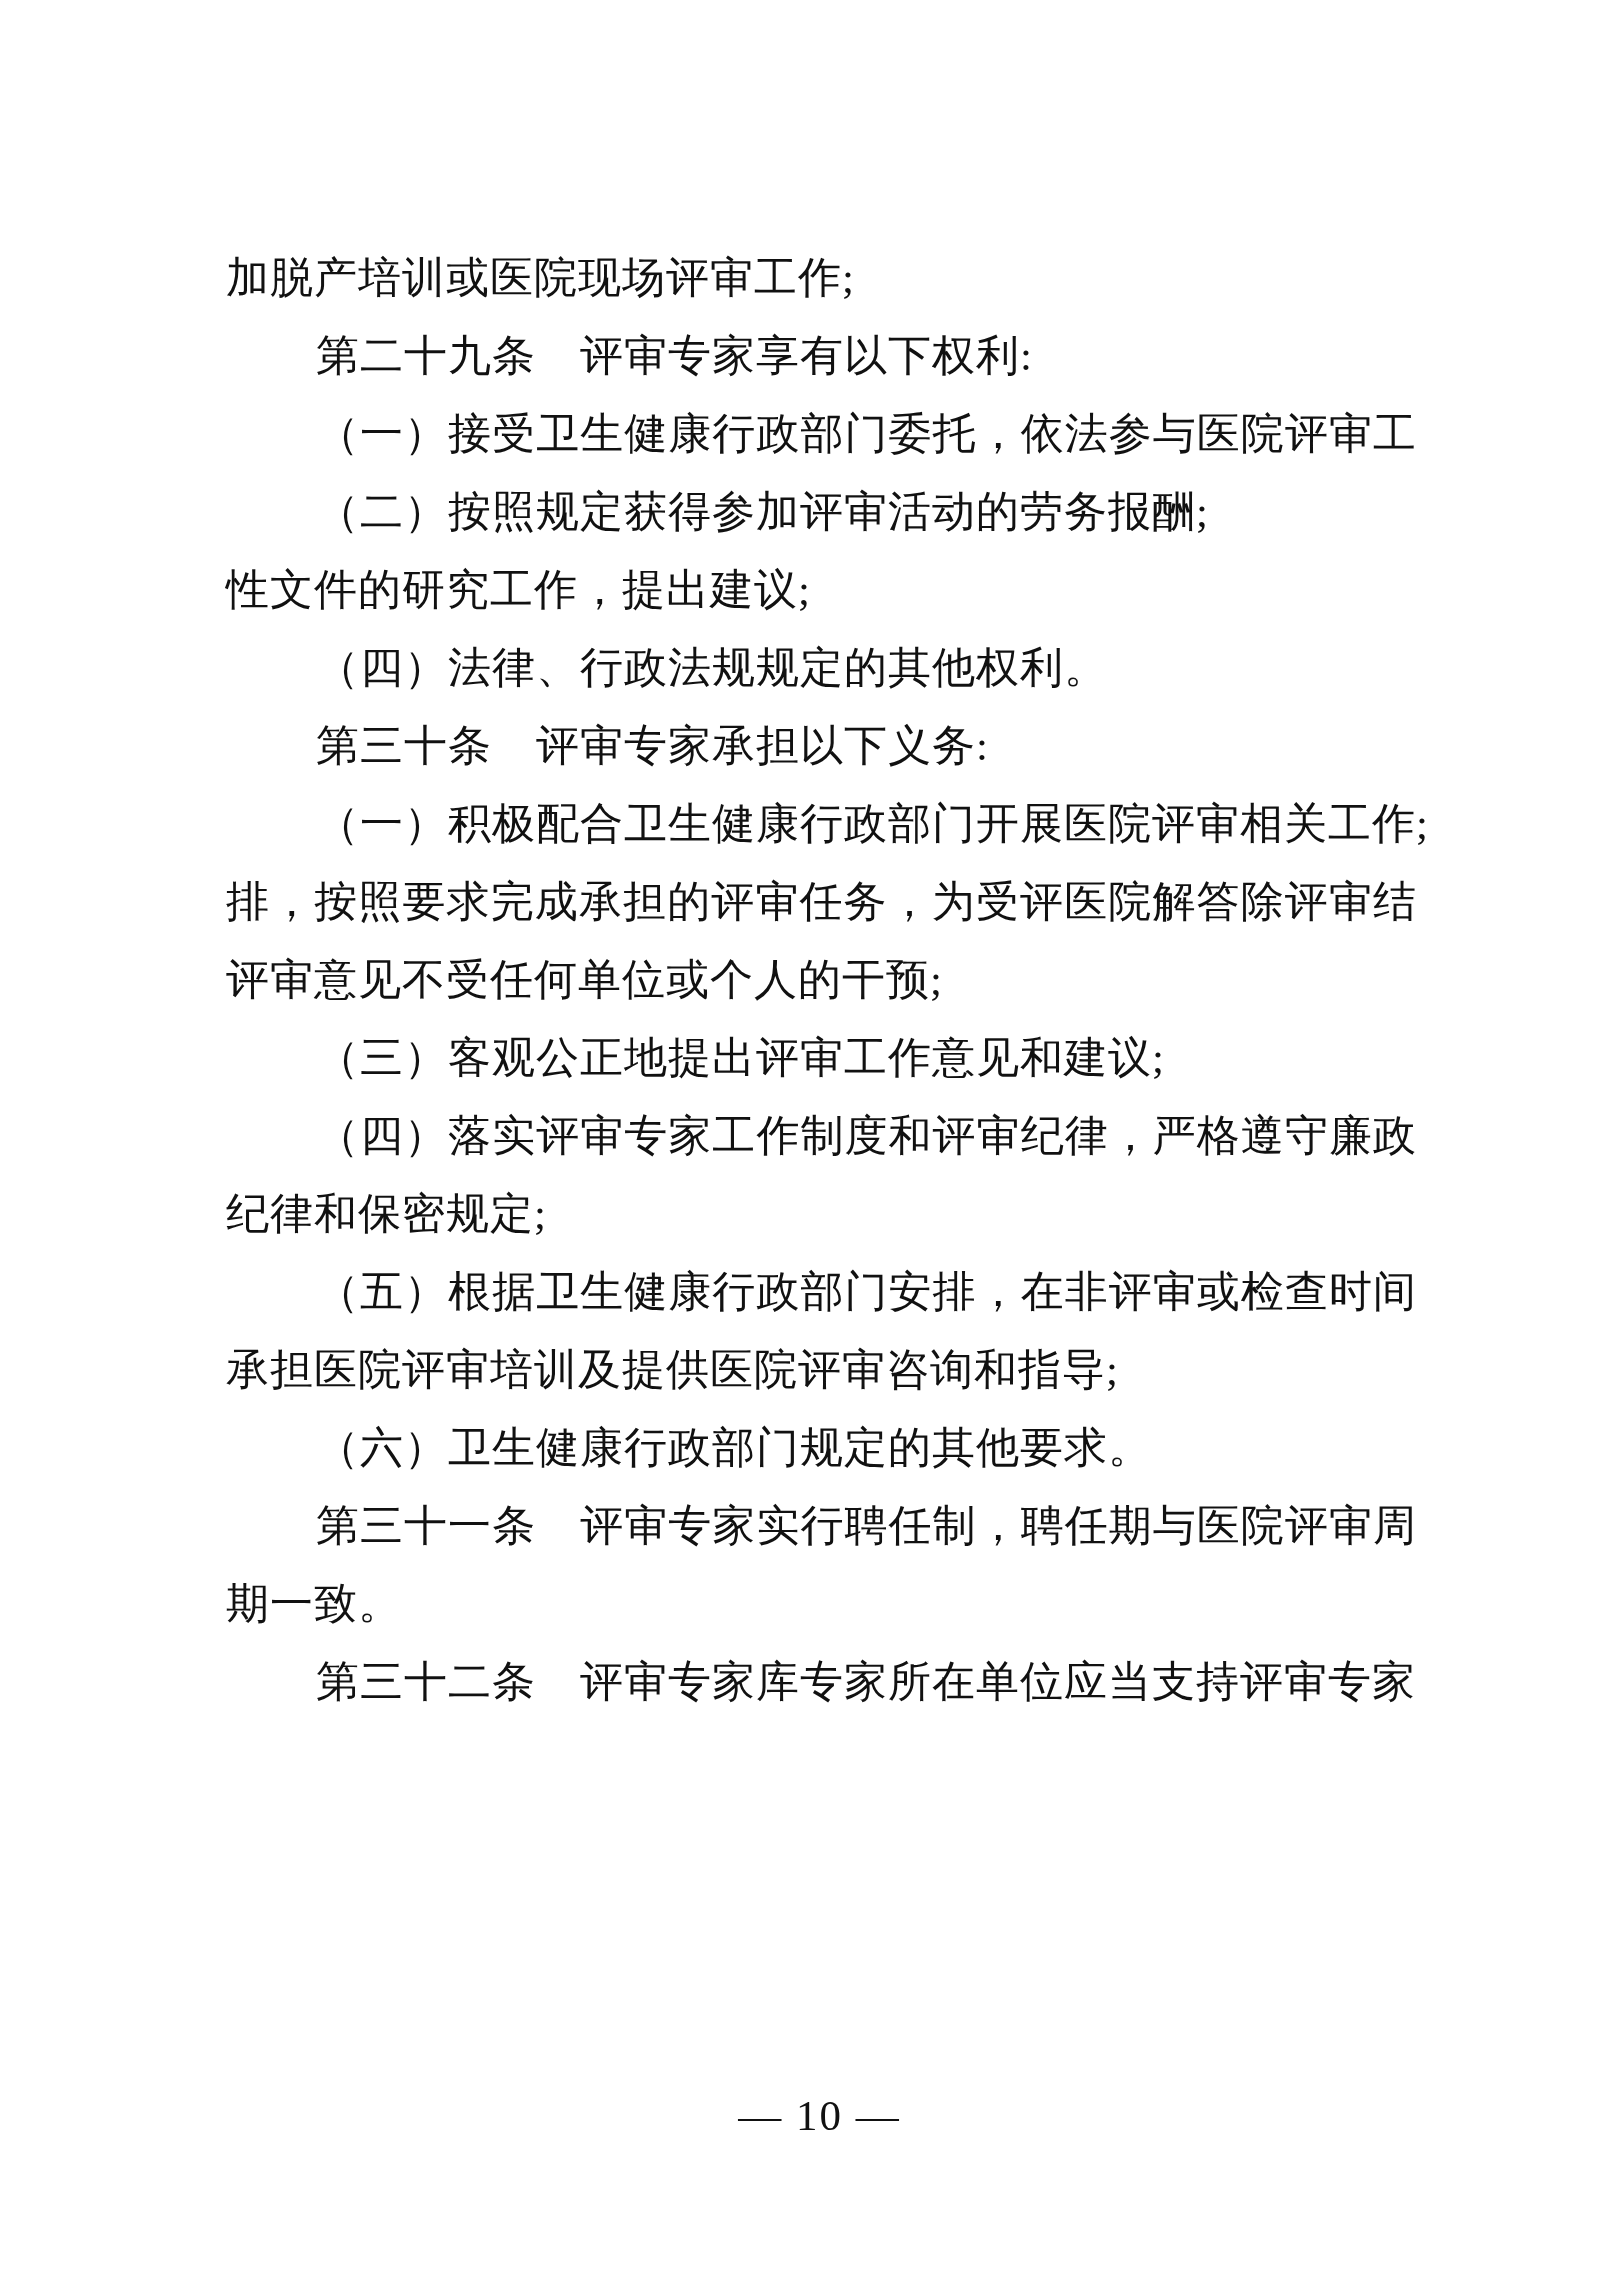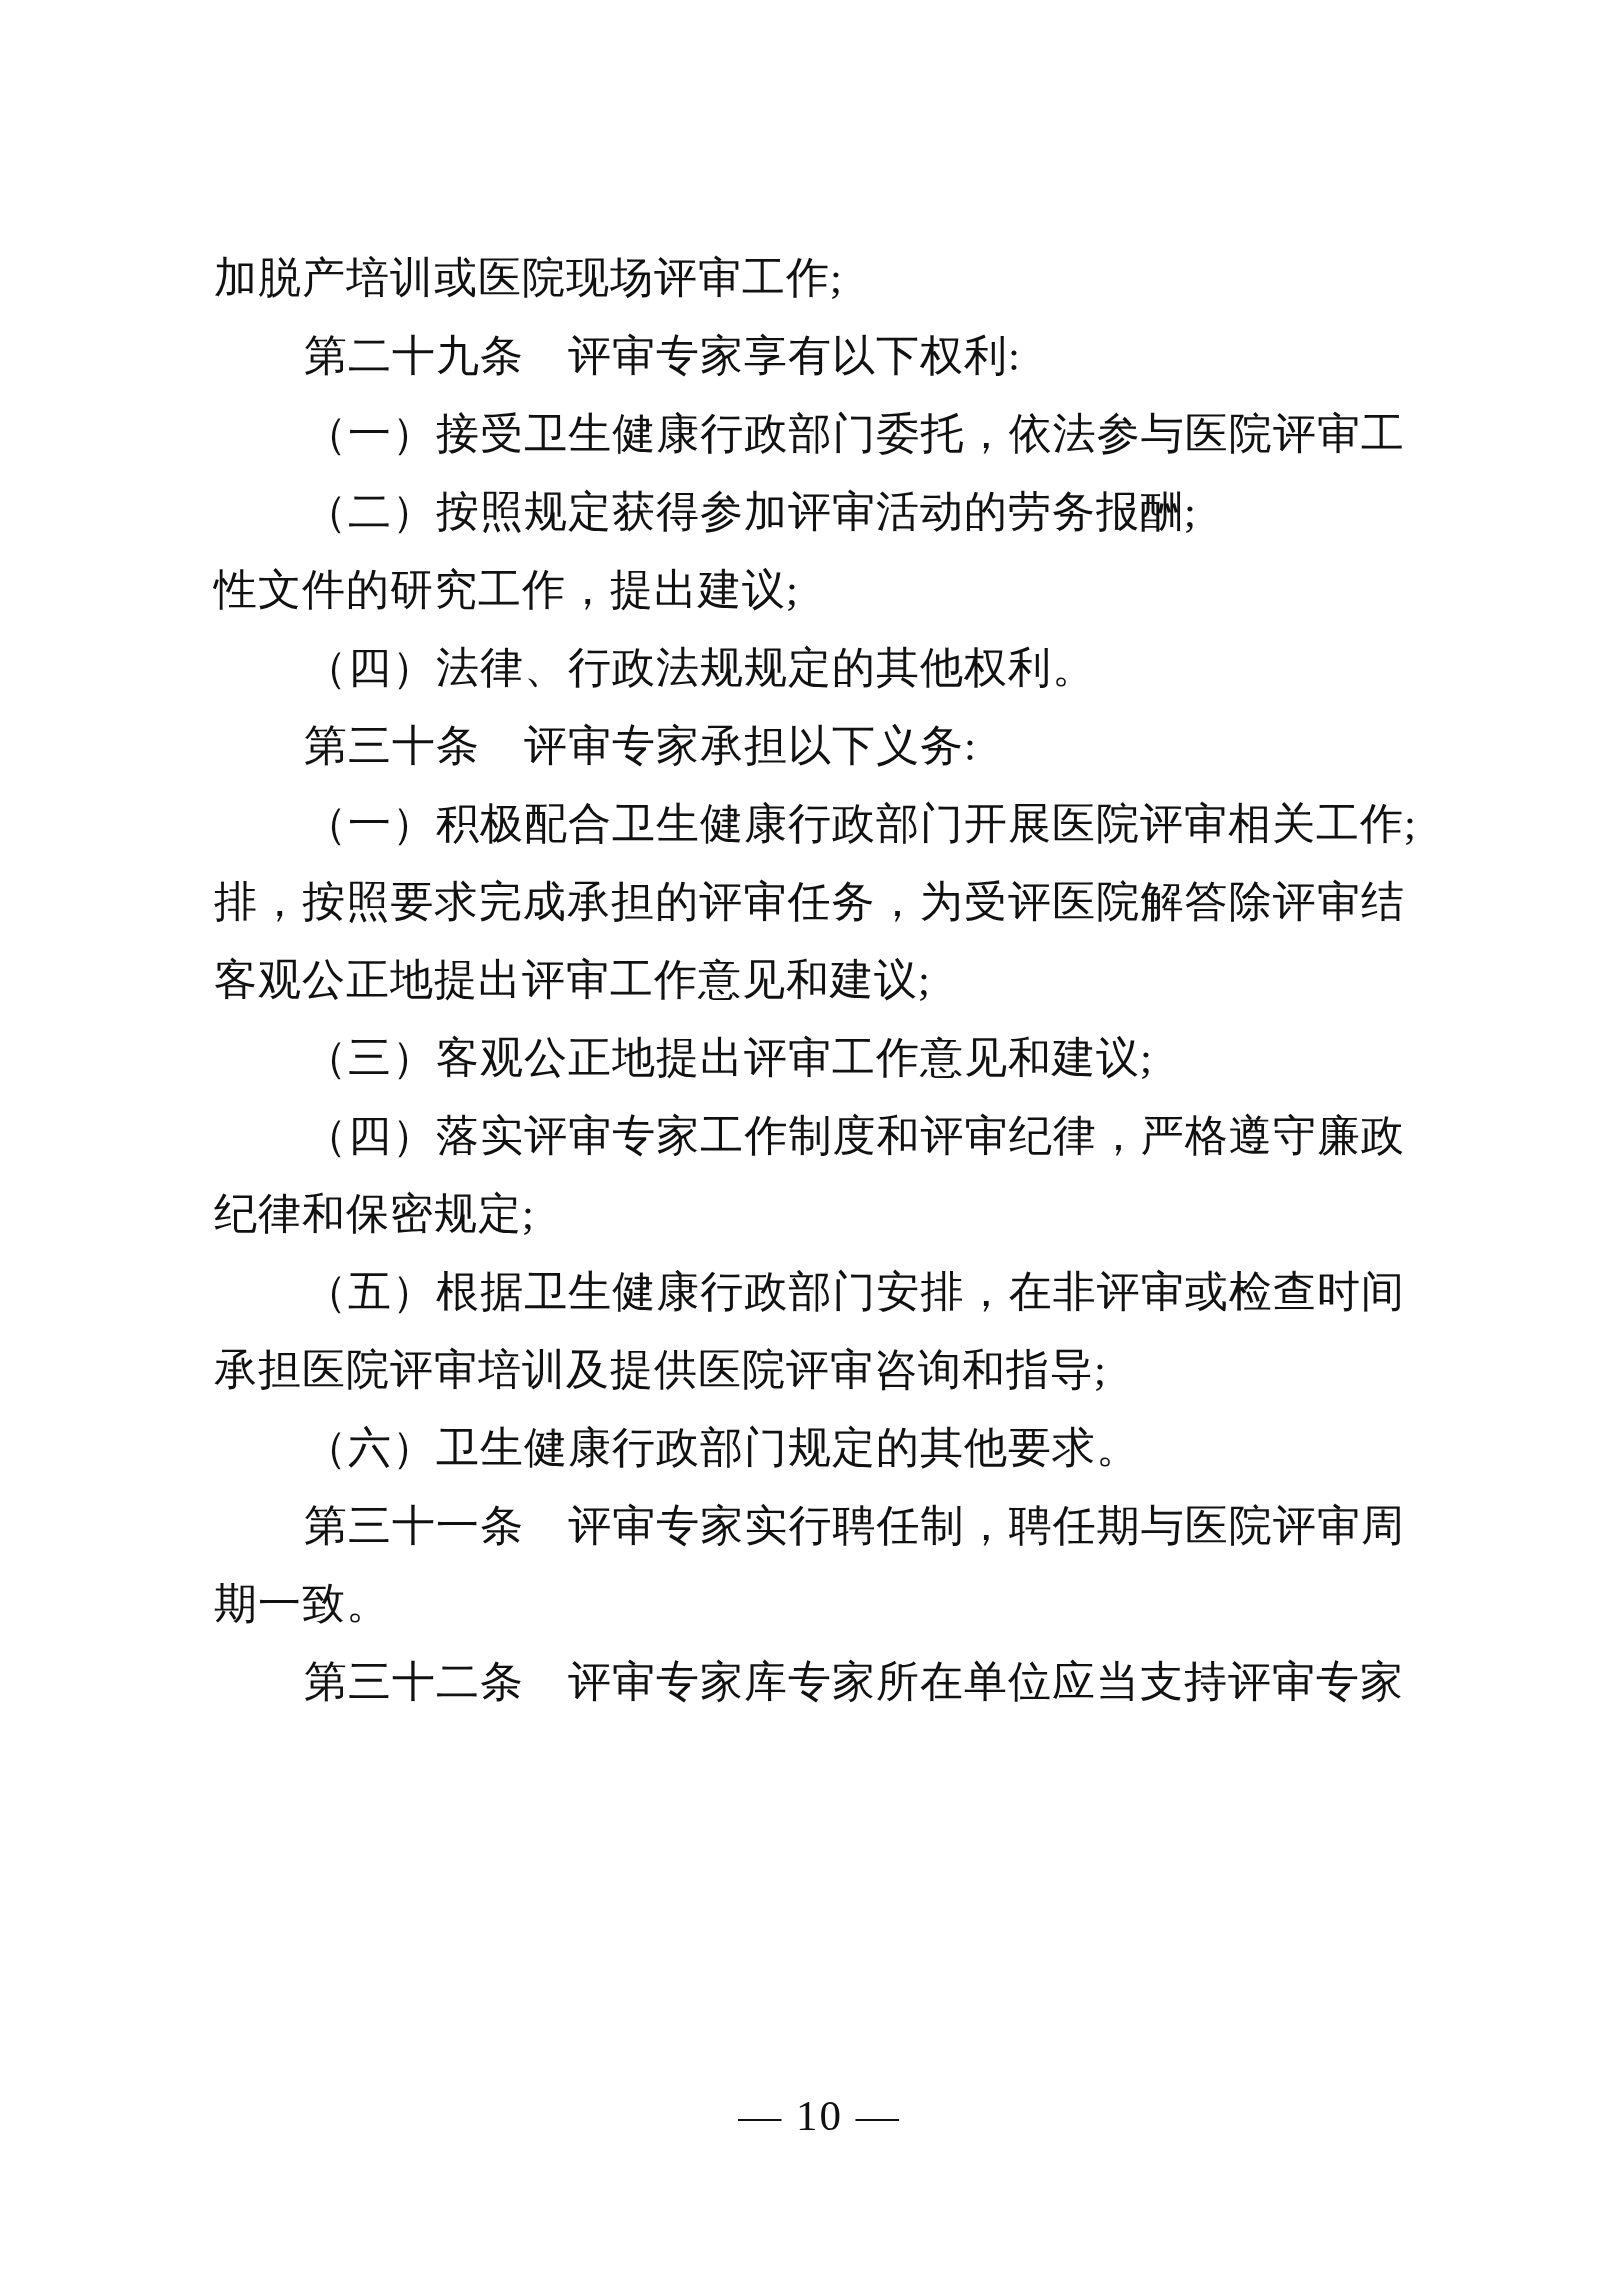--- a/index.html
+++ b/index.html
@@ -12,21 +12,21 @@
     width: 1621px;
     height: 2293px;
     margin: 0 auto;
     background: #ffffff;
     overflow: hidden;
     font-family: "Liberation Serif", "DejaVu Serif", serif;
     color: #111111;
   }
   .text-block {
     position: absolute;
-    left: 214px;
+    left: 226px;
     top: 239px;
     width: 1191px;
   }
   .line {
     height: 78px;
     line-height: 78px;
     font-size: 43px;
     letter-spacing: 1px;
     white-space: nowrap;
     text-align: left;
@@ -61,21 +61,21 @@
   <div class="text-block">
       <div class="line">加脱产培训或医院现场评审工作;</div>
       <div class="line indent">第二十九条　评审专家享有以下权利:</div>
       <div class="line indent fill">（一）接受卫生健康行政部门委托，依法参与医院评审工</div>
       <div class="line indent">（二）按照规定获得参加评审活动的劳务报酬;</div>
       <div class="line">性文件的研究工作，提出建议;</div>
       <div class="line indent">（四）法律、行政法规规定的其他权利。</div>
       <div class="line indent">第三十条　评审专家承担以下义务:</div>
       <div class="line indent">（一）积极配合卫生健康行政部门开展医院评审相关工作;</div>
       <div class="line fill">排，按照要求完成承担的评审任务，为受评医院解答除评审结</div>
-      <div class="line">客观公正地提出评审工作意见和建议;</div>
+      <div class="line">评审意见不受任何单位或个人的干预;</div>
       <div class="line indent">（三）客观公正地提出评审工作意见和建议;</div>
       <div class="line indent fill">（四）落实评审专家工作制度和评审纪律，严格遵守廉政</div>
       <div class="line">纪律和保密规定;</div>
       <div class="line indent fill">（五）根据卫生健康行政部门安排，在非评审或检查时间</div>
       <div class="line">承担医院评审培训及提供医院评审咨询和指导;</div>
       <div class="line indent">（六）卫生健康行政部门规定的其他要求。</div>
       <div class="line indent fill">第三十一条　评审专家实行聘任制，聘任期与医院评审周</div>
       <div class="line">期一致。</div>
       <div class="line indent">第三十二条　评审专家库专家所在单位应当支持评审专家</div>
     </div>

